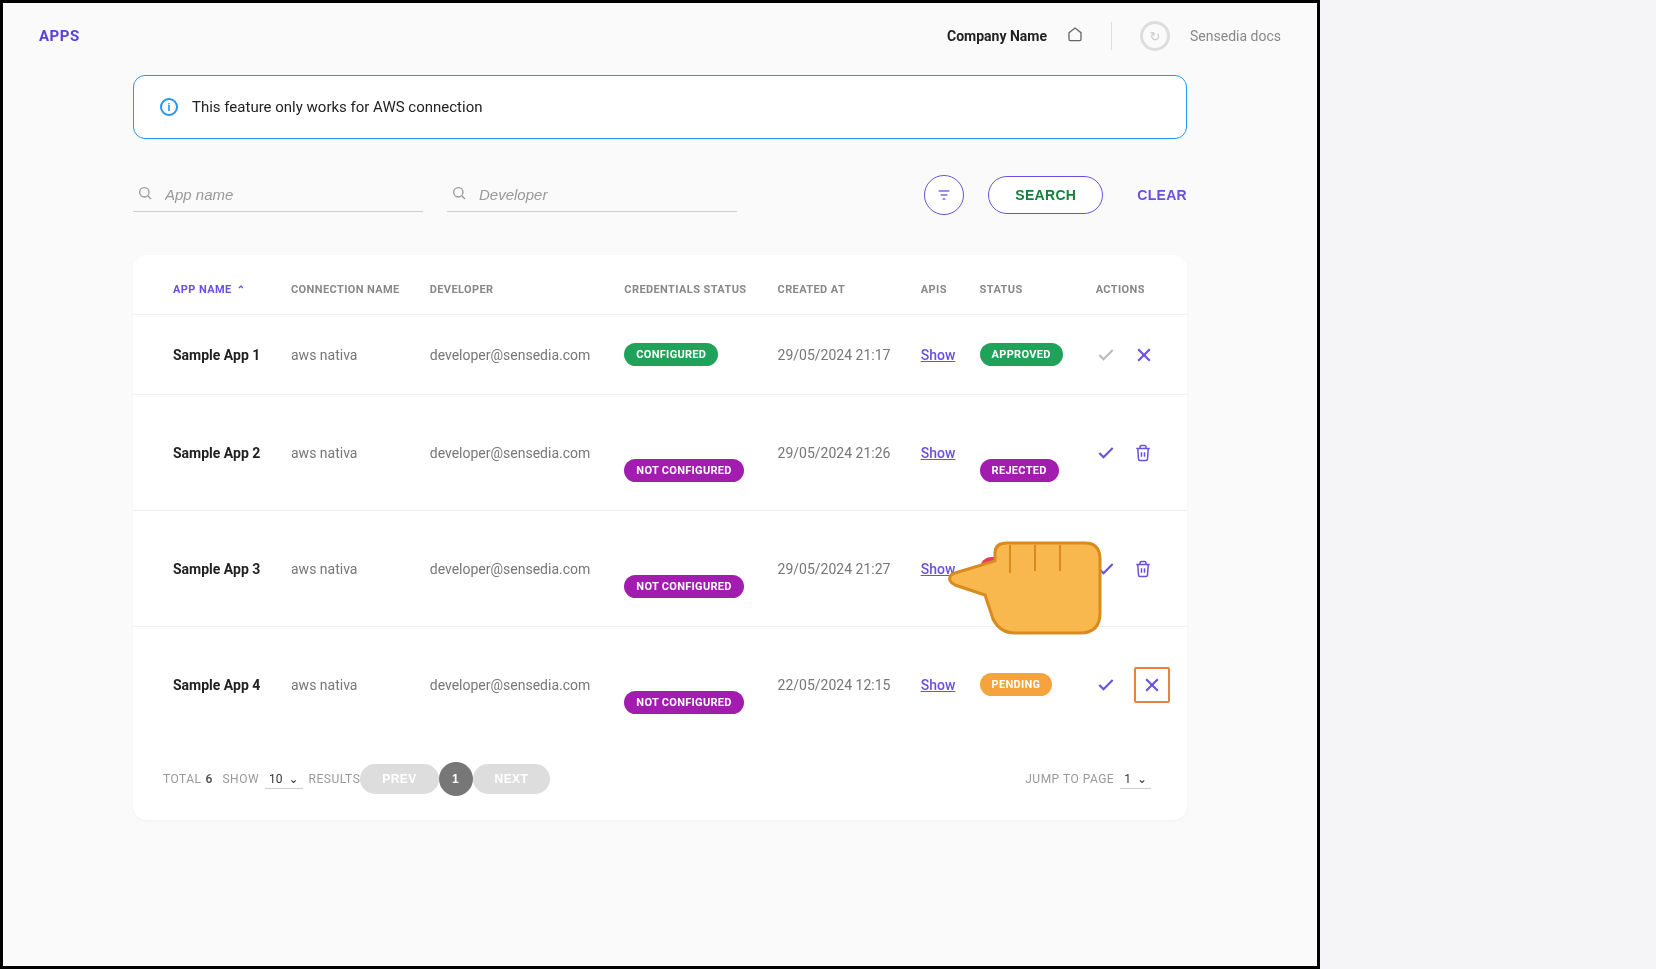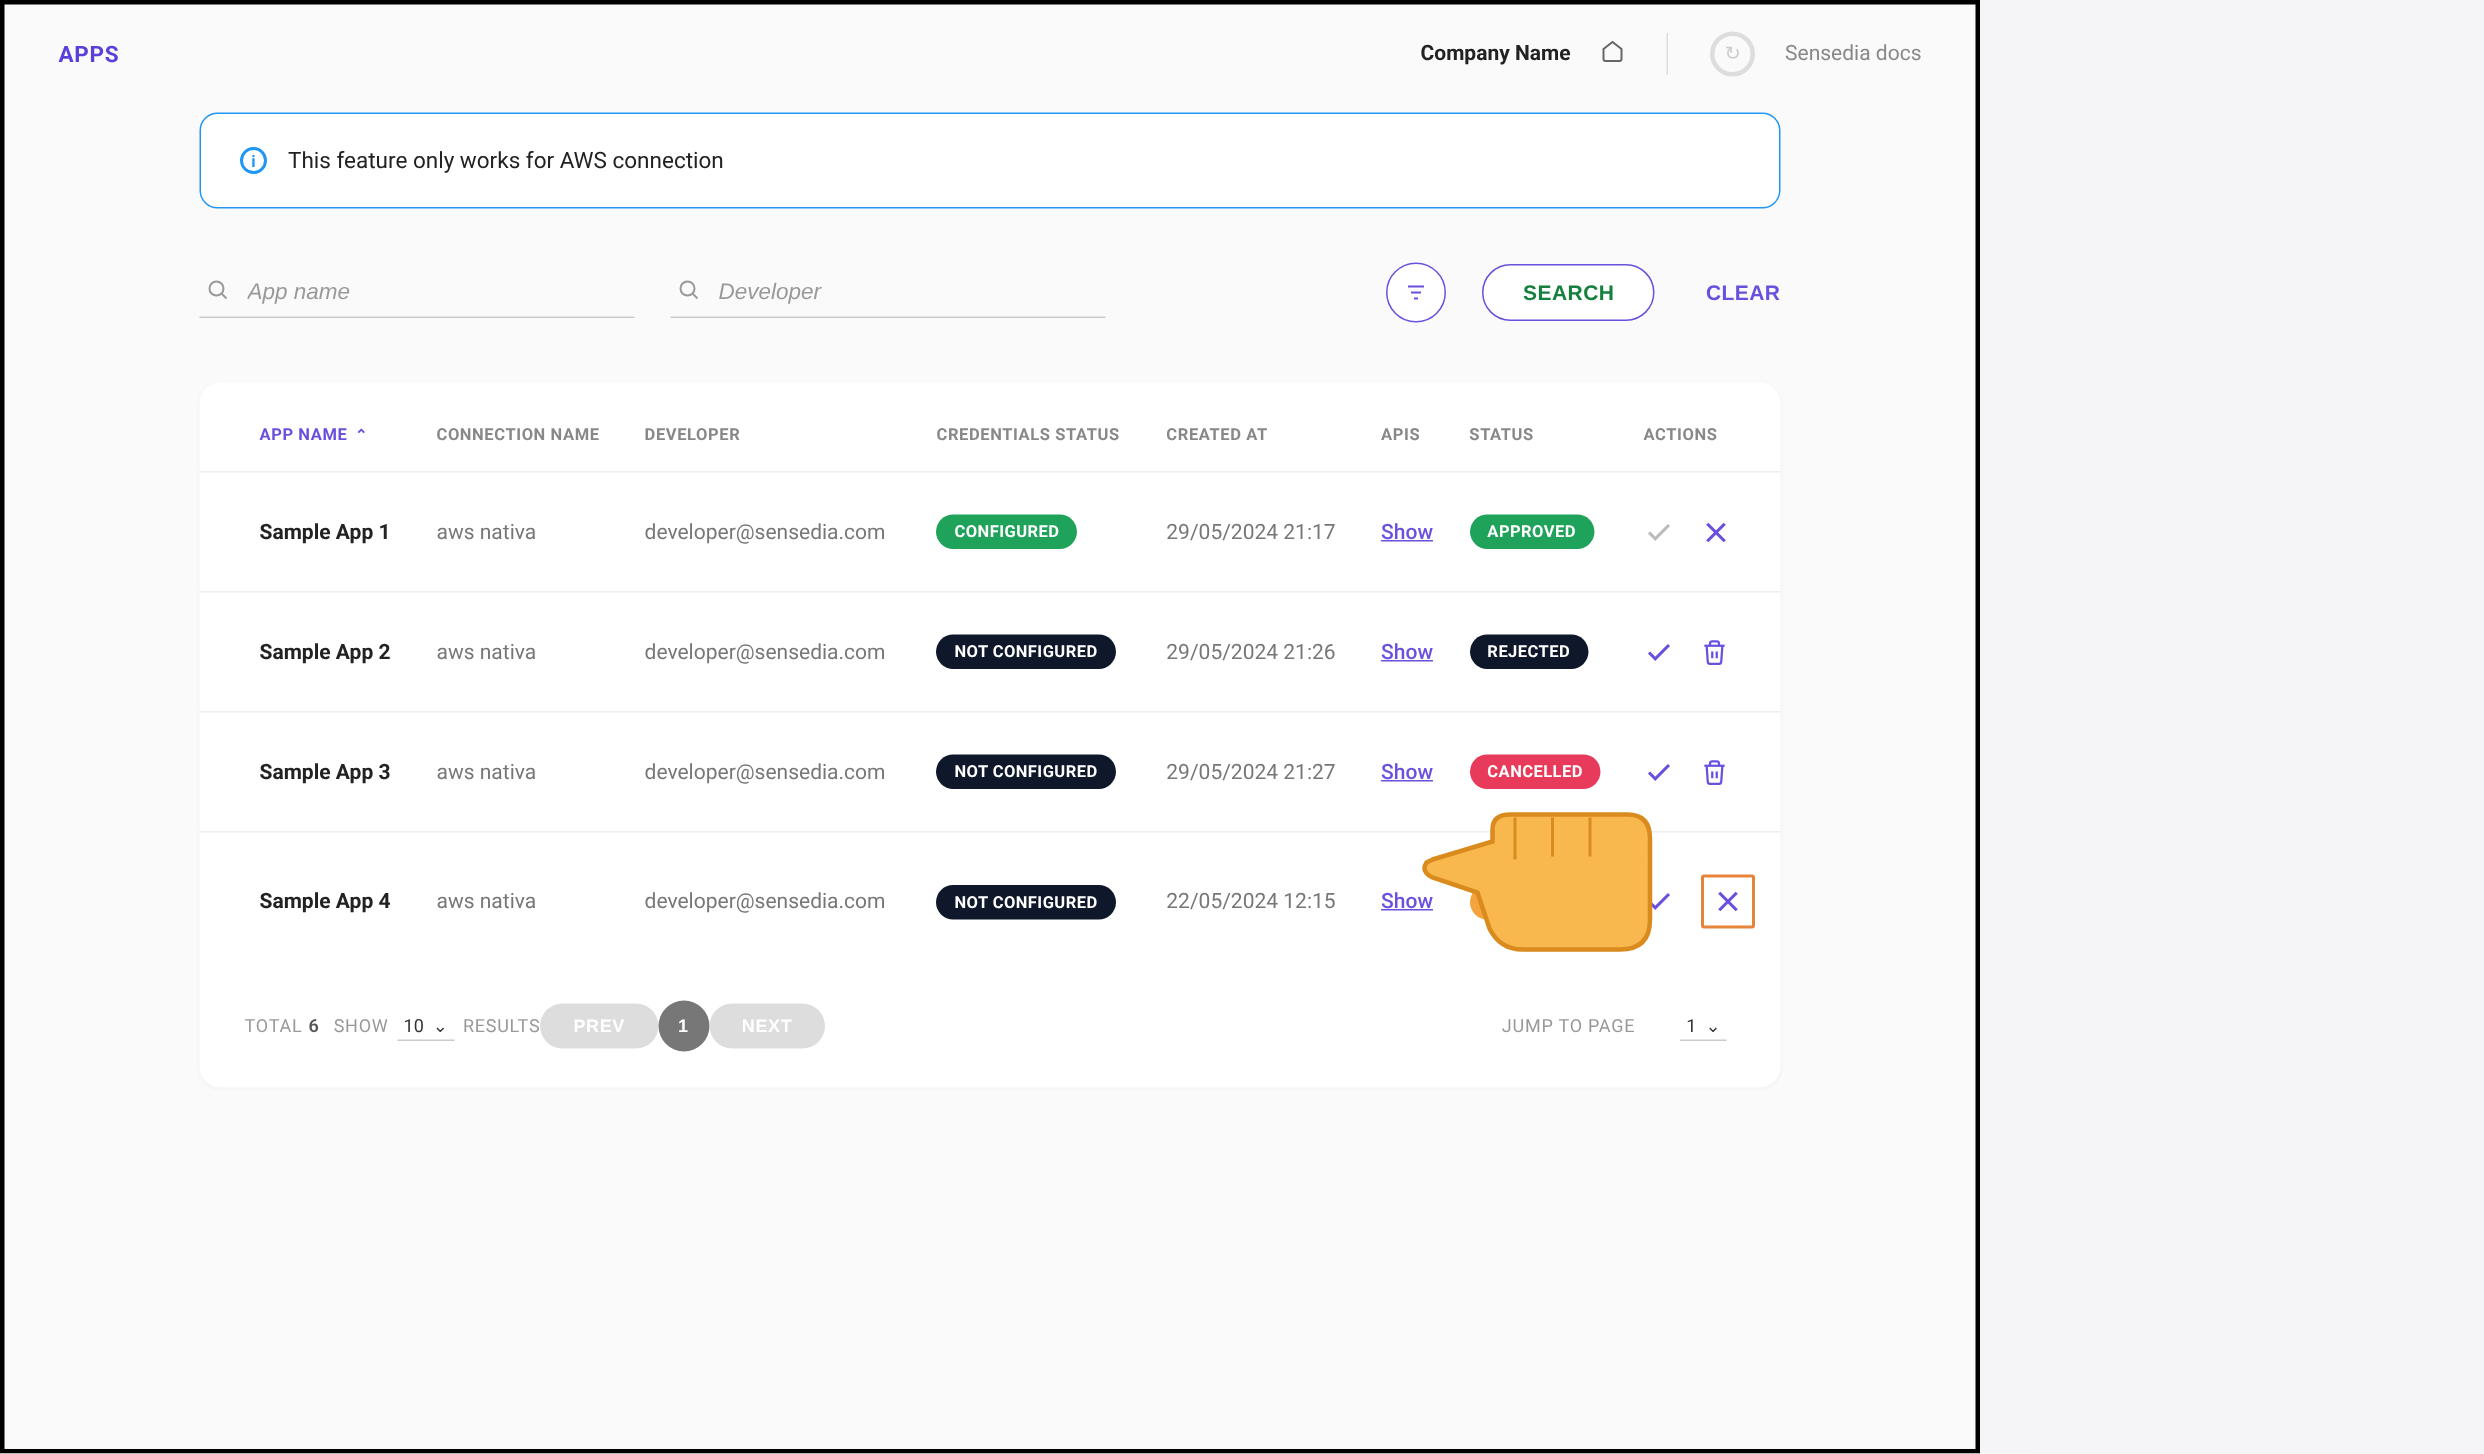--- a/index.html
+++ b/index.html
@@ -42,37 +42,37 @@
 .table th:first-child { padding-left: 40px; }
 .table th.sort { color: #6b4fde; }
 .sort-arrow { color: #6b4fde; font-size: 10px; margin-left: 2px; }
 .table td { padding: 28px 10px; font-size: 14px; border-top: 1px solid #eee; vertical-align: middle; }
 .table td:first-child { padding-left: 40px; }
 .table tbody tr:first-child td { border-top: 1px solid #eee; }
 .app-name { font-weight: 700; color: #222; }
 .muted { color: #777; }
 .badge { display: inline-block; padding: 5px 12px; border-radius: 14px; font-size: 11px; font-weight: 700; color: #fff; letter-spacing: 0.3px; }
 .badge.green { background: #1fa35a; }
-.badge.gray { background: #0f172a; }
+.badge.gray { background: #a21caf; margin-top: 36px; }
 .badge.red { background: #e83a5a; }
 .badge.orange { background: #f5a33c; }
 .link { color: #6b4fde; text-decoration: underline; font-weight: 500; cursor: pointer; }
 .actions { display: flex; align-items: center; gap: 18px; }
 .act-icon { color: #6b4fde; cursor: pointer; display: inline-flex; }
 .act-icon.dim { color: #bbb; }
 .act-boxed { border: 2px solid #e8833a; padding: 6px; border-radius: 2px; }
 
 .pager { display: flex; align-items: center; padding: 20px 30px 0 30px; font-size: 12px; color: #999; }
 .pager .lbl { letter-spacing: 0.5px; }
 .pager .val { color: #555; font-weight: 600; margin: 0 10px 0 4px; }
 .pager-sel { display: inline-flex; align-items: center; gap: 6px; color: #333; border-bottom: 1px solid #ccc; padding: 2px 4px; margin: 0 6px; }
 .pager-center { flex: 1; display: flex; justify-content: flex-start; gap: 0; align-items: center; }
 .pill { padding: 8px 22px; border-radius: 18px; background: #ddd; color: #fff; font-size: 12px; font-weight: 600; border: none; letter-spacing: 0.4px; }
 .pill.dark { background: #777; width: 34px; height: 34px; border-radius: 50%; padding: 0; display: flex; align-items: center; justify-content: center; }
-.pager-right { display: flex; align-items: center; gap: 24px; }
+.pager-right { display: flex; align-items: center; gap: 0; }
 
 .pointer { position: absolute; right: 212px; top: 530px; width: 160px; height: 110px; pointer-events: none; }
 </style>
 </head>
 <body>
 
 <div class="frame">
 
   <div class="topbar">
     <div class="topbar-left">APPS</div>

